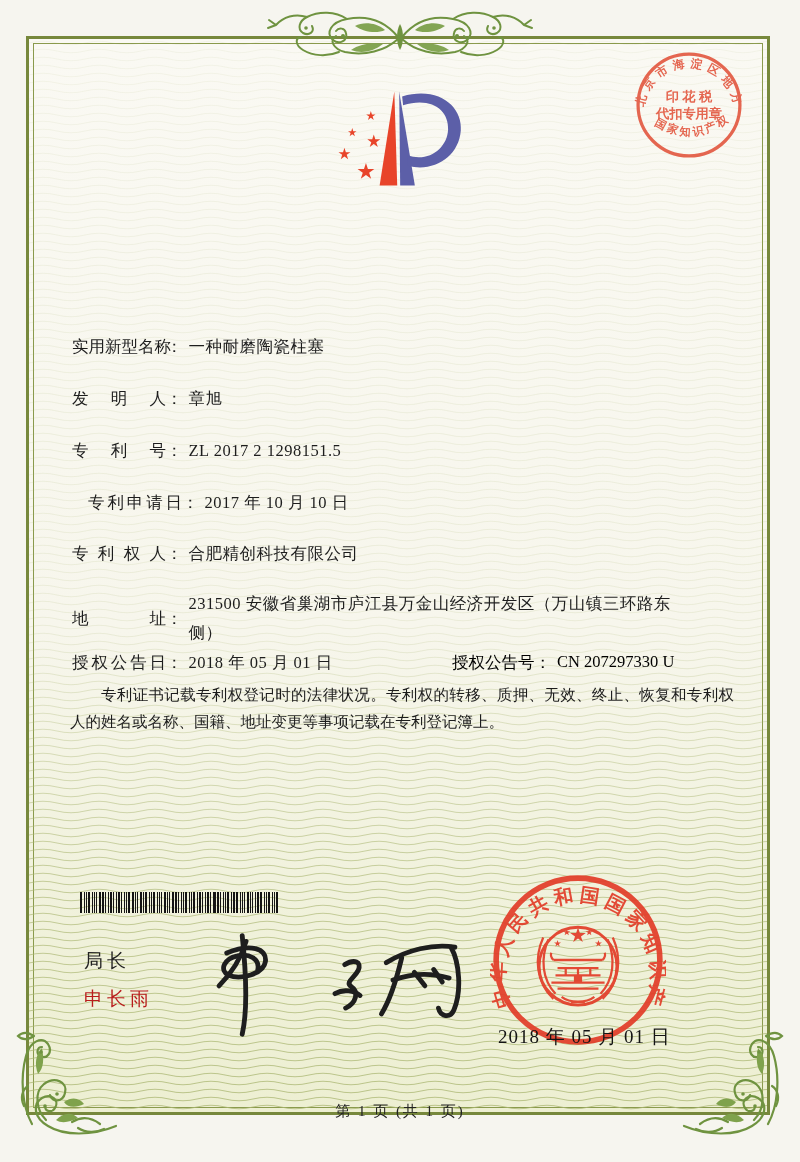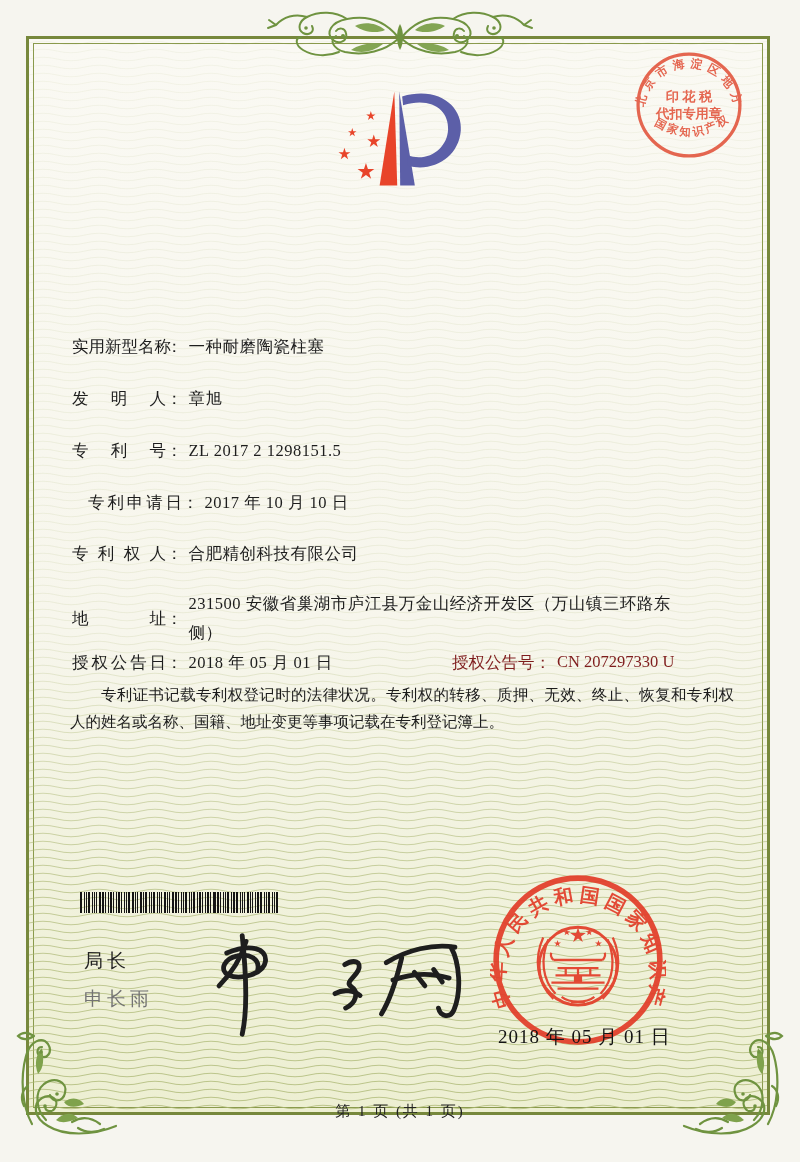--- a/index.html
+++ b/index.html
@@ -35,39 +35,39 @@
   .field-row .fl{
     display:inline-block;width:94px;text-align:justify;text-align-last:justify;
     white-space:nowrap;flex:0 0 94px;
   }
   .field-row .fc{flex:0 0 auto;margin-right:6px;}
   .field-row .fv{letter-spacing:0.5px;}
   .fr1{top:336px;} .fr2{top:388px;} .fr3{top:440px;} .fr4{top:492px;margin-left:16px;}
   .fr5{top:543px;} .fr6{top:590px;} .fr7{top:652px;}
   .fr6 .fv{width:496px;line-height:1.75;}
   .gazette{
-    position:absolute;left:452px;top:652px;display:flex;font-size:16.5px;color:#7f1d1d;
+    position:absolute;left:452px;top:652px;display:flex;font-size:16.5px;color:#000000;
   }
   .gazette .fl{white-space:nowrap;}
   .gazette .fc{margin-right:6px;}
   .paras{
     position:absolute;left:70px;top:682px;width:664px;
     font-size:15.5px;line-height:26.5px;text-align:justify;color:#1c1c1c;
   }
   .paras p{margin:0;text-indent:2em;}
   
   .barcode{
     position:absolute;left:80px;top:892px;width:226px;height:21px;overflow:hidden;
     display:flex;align-items:stretch;
   }
   .barcode i{display:block;background:#141414;height:100%;}
   .director-title{position:absolute;left:84px;top:948px;font-size:19px;letter-spacing:4px;
     font-family:"Liberation Sans","DejaVu Sans",sans-serif;color:#222;}
   .director-name{position:absolute;left:84px;top:986px;font-size:19px;letter-spacing:4px;
-    font-family:"Liberation Sans","DejaVu Sans",sans-serif;color:#737373;}
+    font-family:"Liberation Sans","DejaVu Sans",sans-serif;color:#b91c1c;}
   .seal-date{
     position:absolute;left:498px;top:1024px;font-size:19px;color:#141414;letter-spacing:1px;z-index:6;
   }
   .footer{
     position:absolute;left:0;top:1086px;width:800px;text-align:center;
     font-size:15px;letter-spacing:2px;color:#222;margin-top:16px;
   }
   .sig{position:absolute;left:190px;top:912px;z-index:5;}
   .seal{position:absolute;left:490px;top:872px;z-index:4;opacity:0.92;}
   .taxstamp{position:absolute;left:634px;top:50px;opacity:0.88;}

